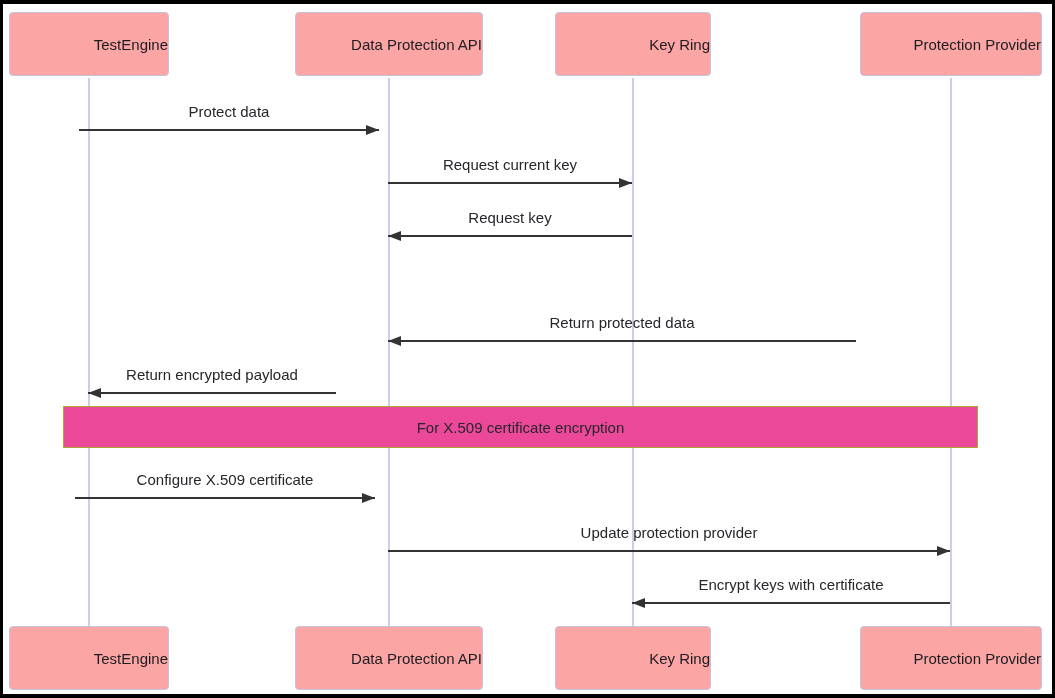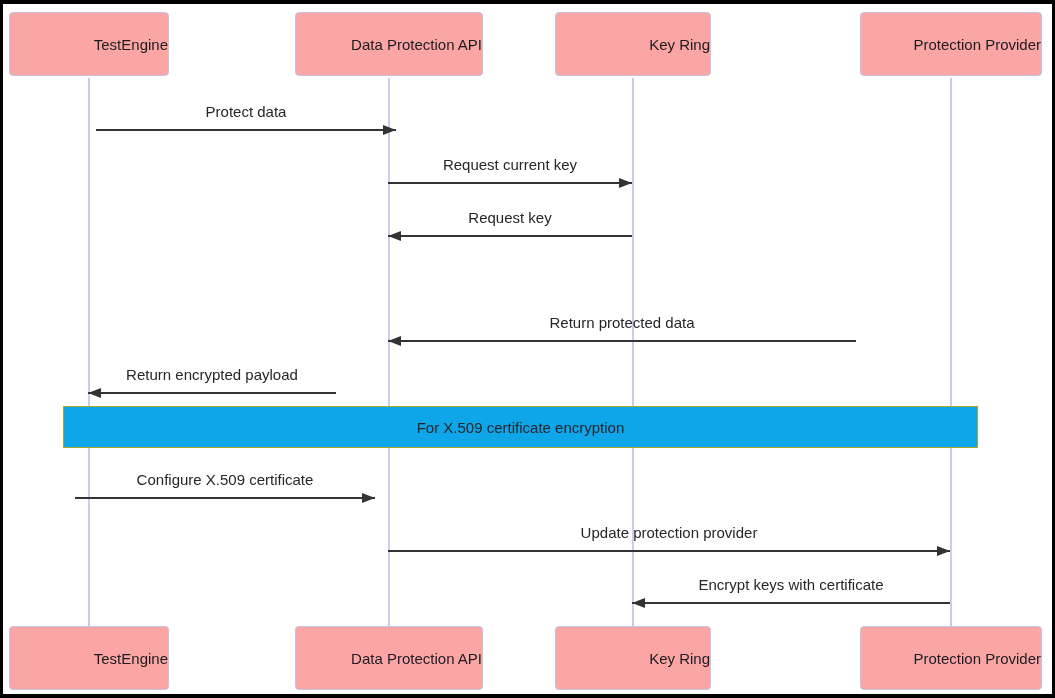--- a/index.html
+++ b/index.html
@@ -76,21 +76,21 @@
   .arrowhead.right { right: 0; border-left: 13px solid #333333; }
   .arrowhead.left  { left: 0;  border-right: 13px solid #333333; }
   
   .note {
     position: absolute;
     left: 60px;
     top: 402px;
     width: 915px;
     height: 42px;
     box-sizing: border-box;
-    background: #0ea5e9;
+    background: #ec4899;
     border: 1.5px solid #aaaa33;
     display: flex;
     align-items: center;
     justify-content: center;
     font-size: 15px;
     color: #26262b;
     z-index: 4;
   }
 </style>
 </head>
@@ -122,21 +122,21 @@
   <div class="actor-box" style="left:292px;top:622px;width:188px">
       <span>Data Protection API</span>
     </div>
   <div class="actor-box" style="left:552px;top:622px;width:156px">
       <span>Key Ring</span>
     </div>
   <div class="actor-box" style="left:857px;top:622px;width:182px">
       <span>Protection Provider</span>
     </div>
 
-  <div class="message" style="left:93px;top:98px;width:300px">
+  <div class="message" style="left:76px;top:98px;width:300px">
     <div class="msg-label">Protect data</div>
     <div class="msg-line"></div>
     <div class="arrowhead right"></div>
   </div>
 
   <div class="message" style="left:385px;top:151px;width:244px">
     <div class="msg-label">Request current key</div>
     <div class="msg-line"></div>
     <div class="arrowhead right"></div>
   </div>

